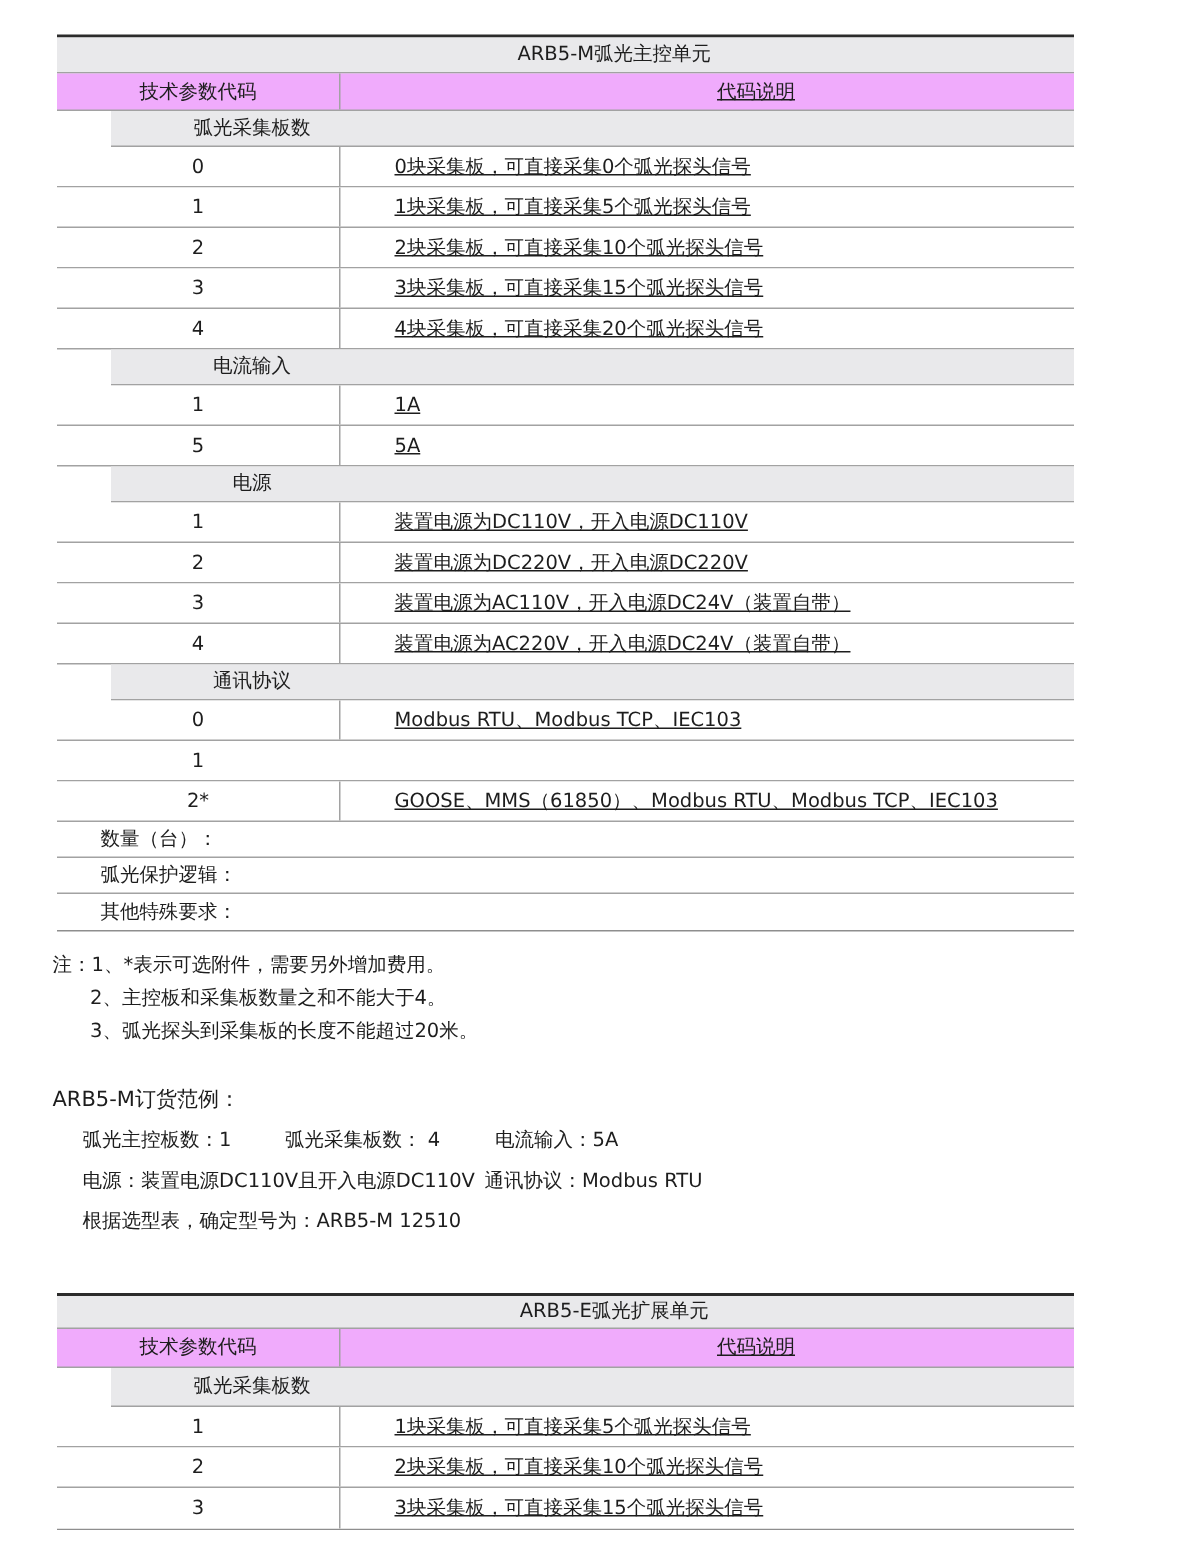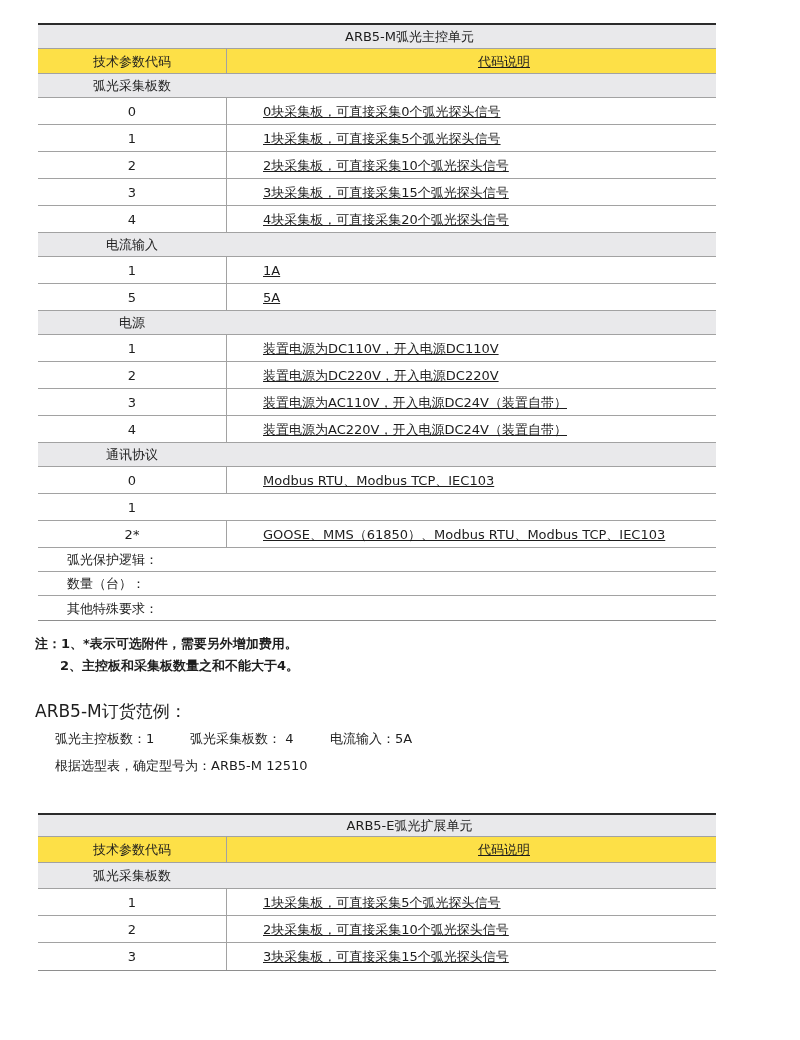--- a/index.html
+++ b/index.html
@@ -17,44 +17,44 @@
     border-bottom:1px solid #8e8e8e;
     margin-top:23px;
   }
   .t-row{
     display:flex;align-items:stretch;box-sizing:border-box;
     border-bottom:1px solid #a2a2a2;
     font-size:13px;line-height:1;
   }
   .t-row:last-child{border-bottom:none;}
   .row-title{height:24px;background:#e9e9eb;align-items:center;justify-content:center;}
-  .row-colhead{height:25px;background:#fde047;}
-  .row-section{height:24px;background:#e9e9eb;}
+  .row-colhead{height:25px;background:#f0abfc;}
+  .row-section{height:24px;background:#e9e9eb;margin-left:36px;}
   .row-data{height:27px;background:#ffffff;}
   .row-footer{height:24px;background:#ffffff;align-items:center;padding-left:29px;}
   .cell-l{
     width:188px;flex:0 0 188px;display:flex;align-items:center;justify-content:center;
     box-sizing:border-box;
   }
   .cell-r{
     flex:1;display:flex;align-items:center;padding-left:36px;
     border-left:1px solid #a2a2a2;box-sizing:border-box;text-decoration:underline;
   }
   .cell-center{justify-content:center;padding-left:0;}
   .title-text{display:flex;align-items:center;}
 
   
-  .notes{margin-top:12px;font-weight:bold;}
+  .notes{margin-top:12px;}
   .note-line{margin:0;font-size:13px;line-height:22px;}
   .note-first{margin-left:35px;}
   .note-indent{margin-left:60px;}
 
   
   .example{margin-top:21px;}
-  .ex-title{margin:0 0 0 35px;font-size:17px;line-height:27px;}
+  .ex-title{margin:0 0 0 35px;font-size:14px;line-height:27px;}
   .ex-line{margin:0 0 0 55px;font-size:13px;line-height:27px;display:flex;}
   .ex-col1{display:inline-block;width:135px;flex:0 0 135px;}
   .ex-col2{display:inline-block;width:140px;flex:0 0 140px;}
   .ex-wide{display:inline-block;width:268px;flex:0 0 268px;}
 
   .table-ext{margin-top:34px;}
   .table-ext .row-title{height:22px;}
   .table-ext .row-colhead{height:26px;}
   .table-ext .row-section{height:26px;}
 </style>
@@ -132,43 +132,48 @@
         <div class="cell-r">Modbus RTU、Modbus TCP、IEC103</div>
       </div>
       <div class="t-row row-data">
         <div class="cell-l">1</div>
       </div>
       <div class="t-row row-data">
         <div class="cell-l">2*</div>
         <div class="cell-r">GOOSE、MMS（61850）、Modbus RTU、Modbus TCP、IEC103</div>
       </div>
       <div class="t-row row-footer">
+        <div class="footer-text">数量（台）：</div>
+      </div>
+      <div class="t-row row-footer">
         <div class="footer-text">弧光保护逻辑：</div>
-      </div>
-      <div class="t-row row-footer">
-        <div class="footer-text">数量（台）：</div>
       </div>
       <div class="t-row row-footer">
         <div class="footer-text">其他特殊要求：</div>
       </div>
     </section>
 
   <div class="notes">
     <p class="note-line note-first"><span>注：</span><span>1、*表示可选附件，需要另外增加费用。</span></p>
     <p class="note-line note-indent">2、主控板和采集板数量之和不能大于4。</p>
+    <p class="note-line note-indent">3、弧光探头到采集板的长度不能超过20米。</p>
   </div>
 
   <div class="example">
     <p class="ex-title">ARB5-M订货范例：</p>
     <p class="ex-line">
       <span class="ex-col1">弧光主控板数：1</span>
       <span class="ex-col2">弧光采集板数： 4</span>
       <span>电流输入：5A</span>
     </p>
     <p class="ex-line">
+      <span class="ex-wide">电源：装置电源DC110V且开入电源DC110V</span>
+      <span>通讯协议：Modbus RTU</span>
+    </p>
+    <p class="ex-line">
       <span>根据选型表，确定型号为：ARB5-M 12510</span>
     </p>
   </div>
 
   <section class="spec-table table-ext" id="table-ext">
       <div class="t-row row-title">
         <div class="title-text">ARB5-E弧光扩展单元</div>
       </div>
       <div class="t-row row-colhead">
         <div class="cell-l">技术参数代码</div>

